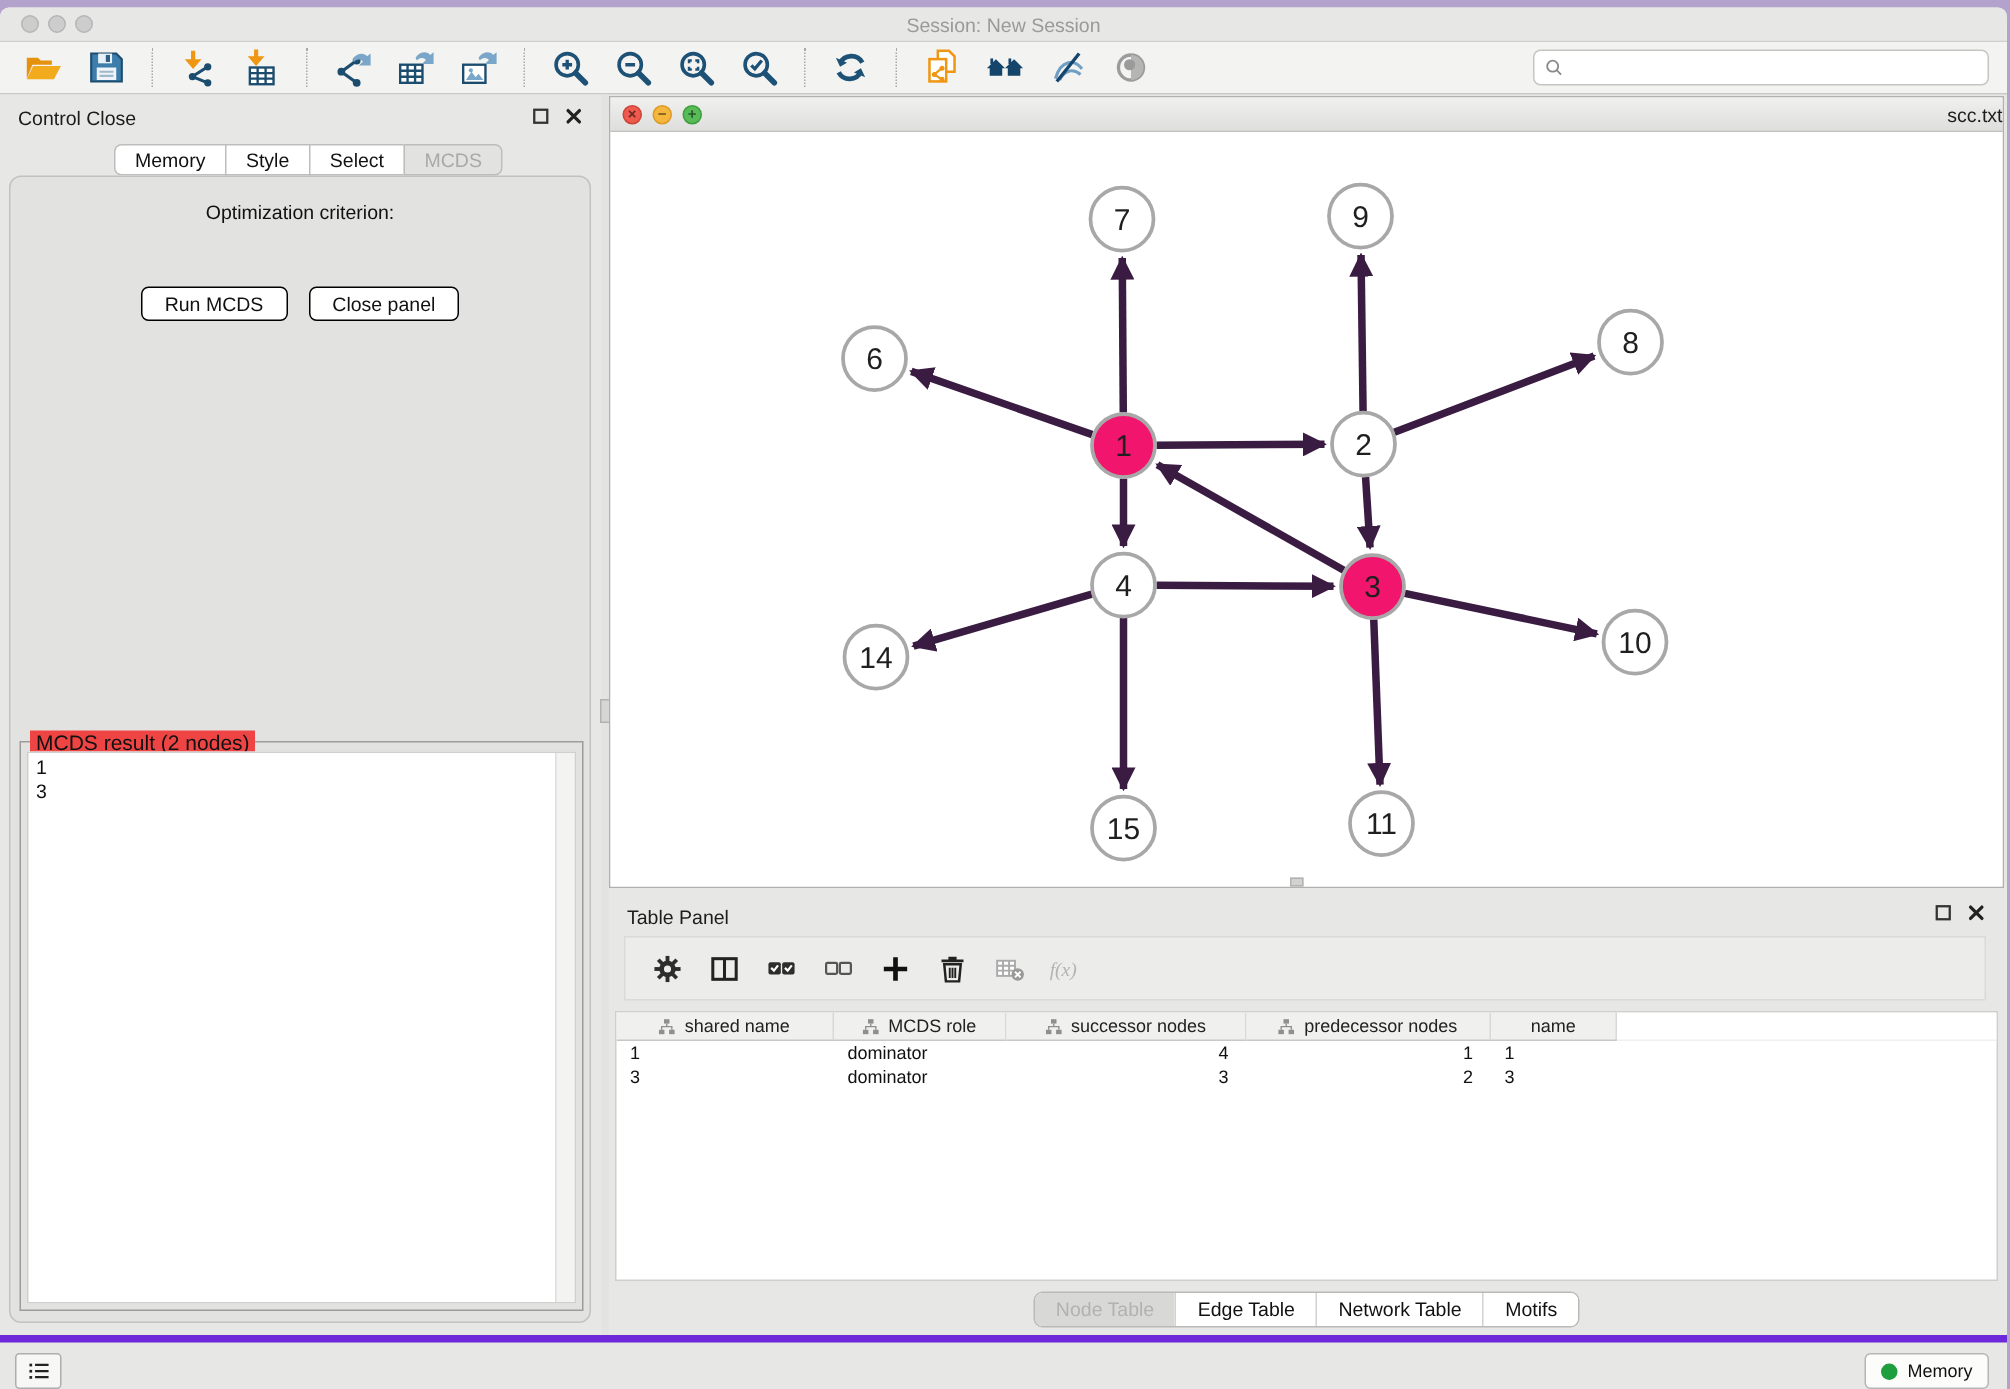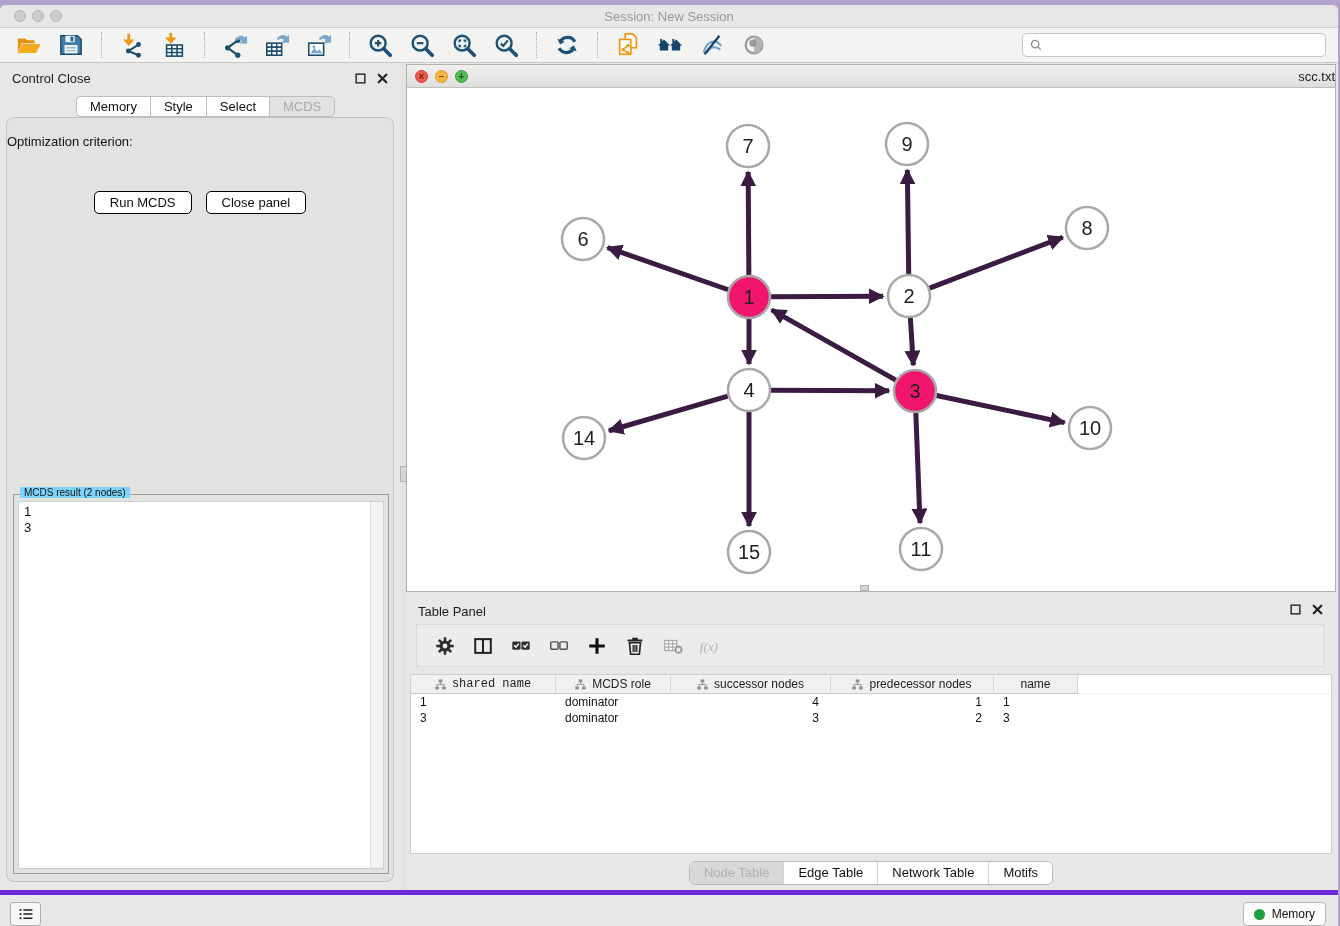--- a/index.html
+++ b/index.html
@@ -22,27 +22,27 @@
   .control-panel{position:absolute;left:0;top:63px;width:401px;height:827px;background:#e7e7e5;}
   .panel-title{position:absolute;left:12px;top:8px;font-size:13px;color:#1c1c1c;}
   .panel-ctl{position:absolute;top:8px;width:13px;height:13px;cursor:pointer;}
   .panel-ctl svg{width:13px;height:13px;}
   .cp-tabs{position:absolute;left:76px;top:33px;display:flex;height:21px;}
   .cp-tab{background:#fff;border:1px solid #bdbdbb;border-right:none;font-size:13px;line-height:19px;padding:0 13px;color:#111;cursor:pointer;box-sizing:border-box;}
   .cp-tab:first-child{border-radius:5px 0 0 5px;}
   .cp-tab:last-child{border-right:1px solid #bdbdbb;border-radius:0 5px 5px 0;}
   .cp-tab.sel{background:#e2e2e0;color:#a9a9a7;}
   .cp-body{position:absolute;left:6px;top:54px;width:388px;height:765px;border:1px solid #c2c2c0;border-radius:8px;background:#e2e2e0;box-sizing:border-box;}
-  .opt-label{position:absolute;left:0;width:100%;top:16px;font-size:13px;color:#111;}
+  .opt-label{position:absolute;left:0;width:100%;top:16px;text-align:center;font-size:13px;color:#111;}
   .dropdown{position:absolute;left:38px;top:40px;width:312px;height:23px;background:#fff;border:1px solid #bdbdbb;border-radius:5px;font-size:13px;line-height:21px;padding-left:10px;box-sizing:border-box;color:#111;cursor:pointer;}
   .dd-chev{position:absolute;right:7px;top:3px;}
   .cp-buttons{position:absolute;left:0;top:73px;width:100%;display:flex;justify-content:center;gap:14px;}
   .cp-btn{height:23px;padding:0 15px;background:#fff;border:1px solid #000000;border-radius:5px;font-size:13px;color:#111;font-family:"Liberation Sans",sans-serif;cursor:pointer;}
   .groupbox{position:absolute;left:6px;top:376px;width:376px;height:380px;border:1px solid #9c9c9a;box-sizing:border-box;}
-  .groupbox-legend{position:absolute;left:6px;top:-8px;background:#7dd3fc;padding:0 4px;font-size:10px;color:#111;}
+  .groupbox-legend{position:absolute;left:6px;top:-8px;background:#ef4444;padding:0 4px;font-size:14px;color:#111;}
   .result-area{position:absolute;left:4px;top:6px;right:4px;bottom:4px;background:#fff;border:1px solid #cfcfcd;font-size:13px;color:#111;padding:2px 5px;overflow:hidden;cursor:text;}
   .result-line{line-height:16px;}
   .result-scroll{position:absolute;right:0;top:0;bottom:0;width:12px;background:#f3f3f1;border-left:1px solid #dedede;}
   
   .v-split{position:absolute;left:401px;top:63px;width:5px;height:827px;background:#e3e3e1;}
   .v-split-handle{position:absolute;left:400px;top:466px;width:7px;height:16px;background:#d6d6d4;border:1px solid #b2b2b0;box-sizing:border-box;cursor:col-resize;}
   
   .net-win{position:absolute;left:406px;top:64px;width:930px;height:528px;border:1px solid #b0b0ae;background:#fff;box-sizing:border-box;}
   .net-titlebar{position:absolute;left:0;top:0;width:100%;height:23px;background:linear-gradient(#f0f0ee,#dededc);border-bottom:1px solid #bfbfbd;box-sizing:border-box;}
   .mac-dot{position:absolute;top:5px;width:13px;height:13px;border-radius:50%;box-sizing:border-box;text-align:center;font-size:10px;line-height:12px;color:rgba(0,0,0,.55);font-weight:bold;cursor:pointer;}
@@ -426,21 +426,21 @@
           </svg>
         </span>
         <span class="tp-btn disabled wide">
           <svg viewBox="0 0 30 24">
             <text x="1" y="18" font-size="17" font-style="italic" font-family="Liberation Serif, DejaVu Serif, serif" fill="#b3b3b1">f(x)</text>
           </svg>
         </span>
       </div>
     <div class="tp-table" id="tp-table">
         <div class="thead">
-          <div class="th" style="width: 145px; font-family: Liberation Mono, monospace;">
+          <div class="th" style="width: 145px;">
             <span style="width: 11px; height: 11px; display: inline-flex;">
               <svg viewBox="0 0 12 12">
                 <g fill="#8f8f8d">
                   <rect x="4" y="0.5" width="4" height="3.2"></rect>
                   <rect x="0.3" y="8.2" width="4" height="3.2"></rect>
                   <rect x="7.7" y="8.2" width="4" height="3.2"></rect>
                 </g>
                 <path d="M6 3.7v2.1M2.3 8.2V5.9h7.4v2.3" stroke="#8f8f8d" stroke-width="1" fill="none"></path>
               </svg>
             </span>

